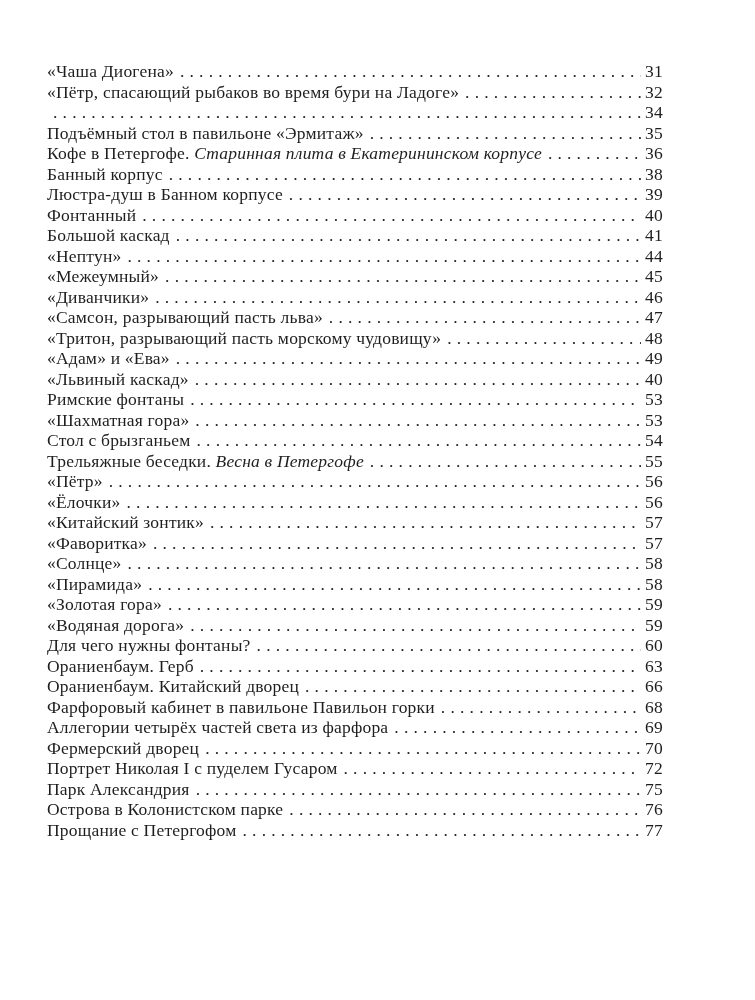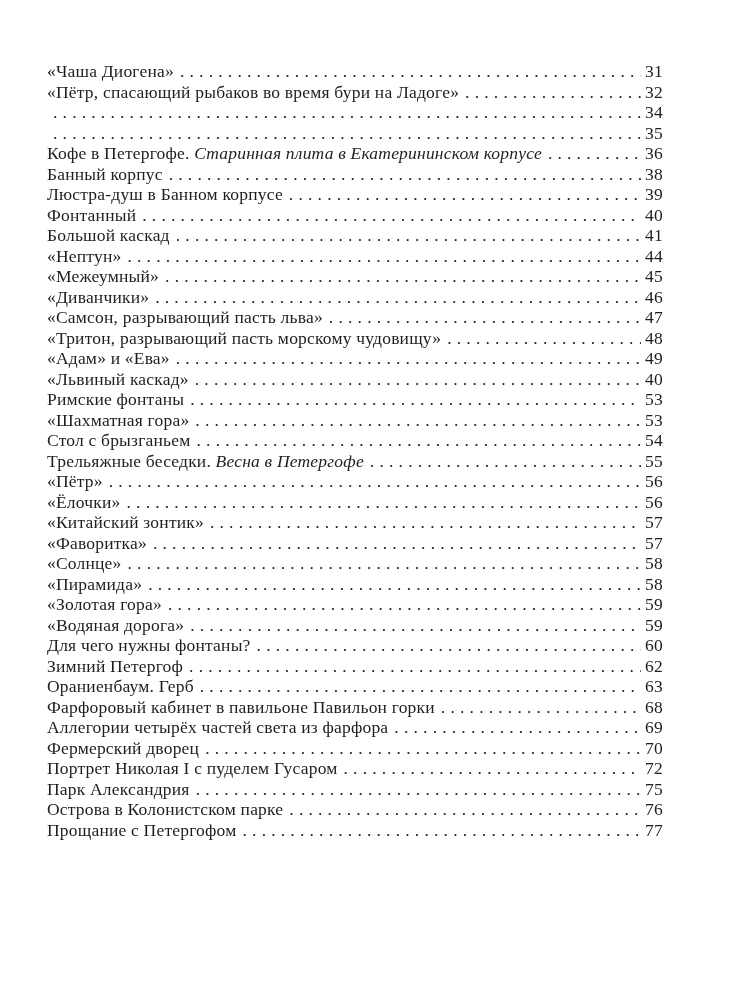--- a/index.html
+++ b/index.html
@@ -73,20 +73,21 @@
       <div class="row">
         <span class="title">«Пётр, спасающий рыбаков во время бури на Ладоге» </span>
         <span class="dots"></span>
         <span class="pg">32</span>
       </div>
       <div class="row">
         <span class="dots"></span>
         <span class="pg">34</span>
       </div>
       <div class="row">
+        <span class="title">Подъёмный стол в павильоне «Эрмитаж» </span>
         <span class="dots"></span>
         <span class="pg">35</span>
       </div>
       <div class="row">
         <span class="title">Кофе в Петергофе. <span class="it">Старинная плита в Екатерининском корпусе</span></span>
         <span class="dots"></span>
         <span class="pg">36</span>
       </div>
       <div class="row">
         <span class="title">Банный корпус</span>
@@ -202,28 +203,28 @@
         <span class="title">«Водяная дорога» </span>
         <span class="dots"></span>
         <span class="pg">59</span>
       </div>
       <div class="row">
         <span class="title">Для чего нужны фонтаны?</span>
         <span class="dots"></span>
         <span class="pg">60</span>
       </div>
       <div class="row">
-        <span class="title">Зимний Петергоф </span>
-        <span class="dots"></span>
-        <span class="pg">62</span>
-      </div>
-      <div class="row">
         <span class="title">Ораниенбаум. Герб </span>
         <span class="dots"></span>
         <span class="pg">63</span>
+      </div>
+      <div class="row">
+        <span class="title">Ораниенбаум. Китайский дворец</span>
+        <span class="dots"></span>
+        <span class="pg">66</span>
       </div>
       <div class="row">
         <span class="title">Фарфоровый кабинет в павильоне Павильон горки </span>
         <span class="dots"></span>
         <span class="pg">68</span>
       </div>
       <div class="row">
         <span class="title">Аллегории четырёх частей света из фарфора</span>
         <span class="dots"></span>
         <span class="pg">69</span>

